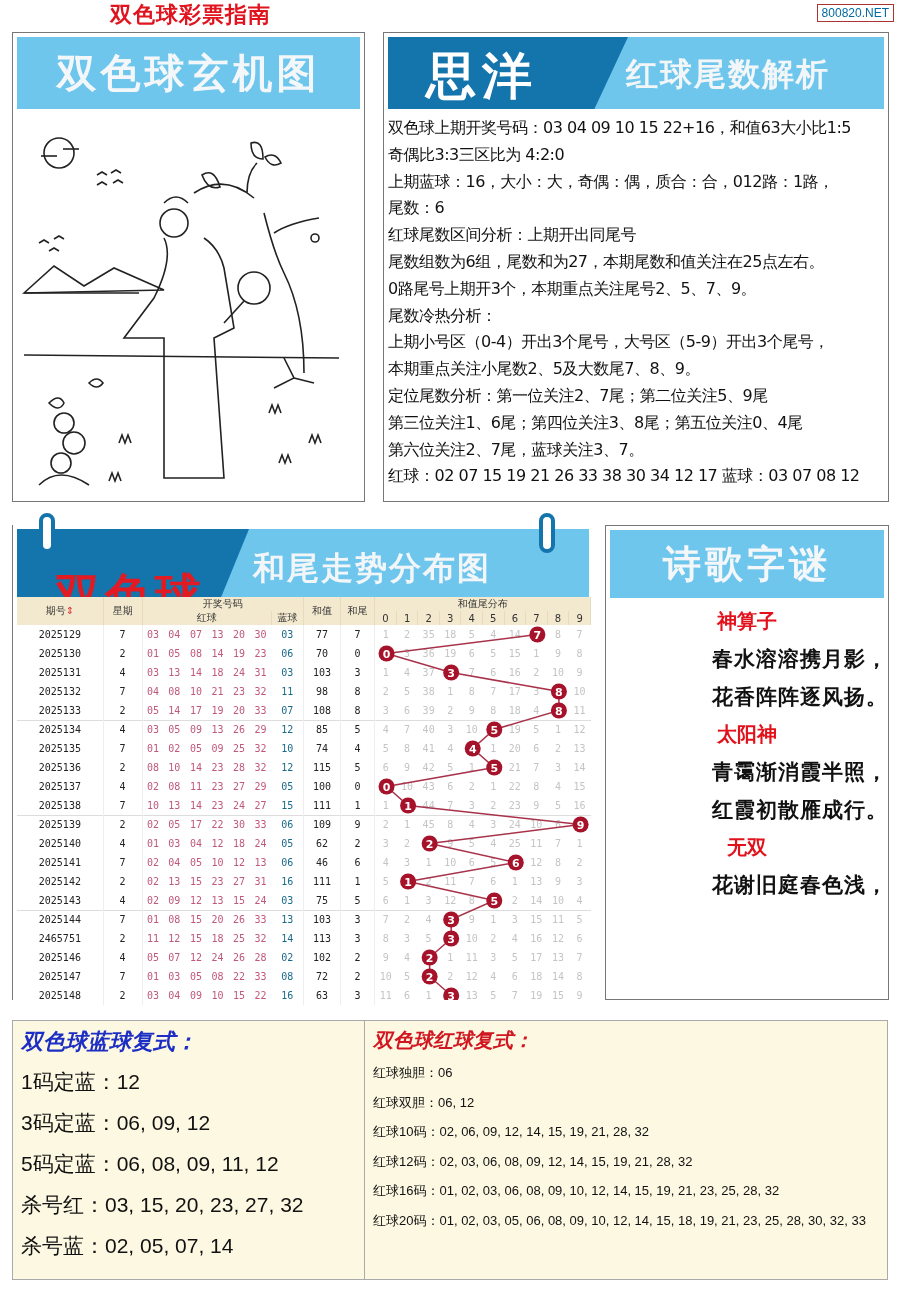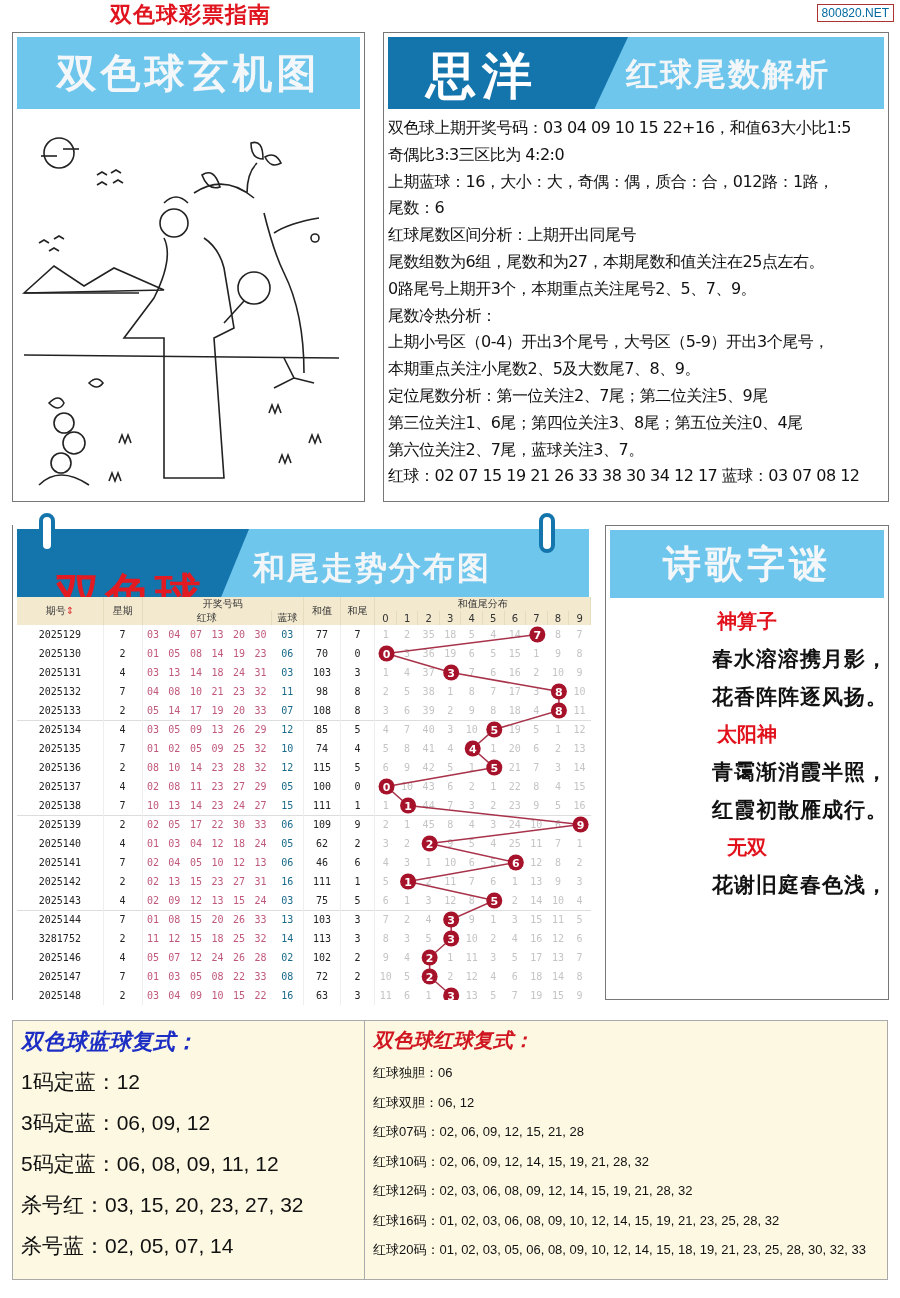--- a/index.html
+++ b/index.html
@@ -506,21 +506,21 @@
           <td class="dist">4</td>
           <td class="dist"></td>
           <td class="dist">9</td>
           <td class="dist">1</td>
           <td class="dist">3</td>
           <td class="dist">15</td>
           <td class="dist">11</td>
           <td class="dist">5</td>
         </tr>
         <tr>
-          <td>3281752</td>
+          <td>2465751</td>
           <td>2</td>
           <td class="red">11</td>
           <td class="red">12</td>
           <td class="red">15</td>
           <td class="red">18</td>
           <td class="red">25</td>
           <td class="red">32</td>
           <td class="blue">14</td>
           <td>113</td>
           <td>3</td>
@@ -669,18 +669,17 @@
   <div class="row">3码定蓝：06, 09, 12</div>
   <div class="row">5码定蓝：06, 08, 09, 11, 12</div>
   <div class="row">杀号红：03, 15, 20, 23, 27, 32</div>
   <div class="row">杀号蓝：02, 05, 07, 14</div>
 </div>
 
 <div id="red-fs" class="abs cream">
   <div class="ttl">双色球红球复式：</div>
   <div class="row">红球独胆：06</div>
   <div class="row">红球双胆：06, 12</div>
-  <div class="row">红球07码：02, 06, 09, 12, 15, 21, 28</div>
   <div class="row">红球10码：02, 06, 09, 12, 14, 15, 19, 21, 28, 32</div>
   <div class="row">红球12码：02, 03, 06, 08, 09, 12, 14, 15, 19, 21, 28, 32</div>
   <div class="row">红球16码：01, 02, 03, 06, 08, 09, 10, 12, 14, 15, 19, 21, 23, 25, 28, 32</div>
   <div class="row">红球20码：01, 02, 03, 05, 06, 08, 09, 10, 12, 14, 15, 18, 19, 21, 23, 25, 28, 30, 32, 33</div>
 </div>
 
 </body></html>

